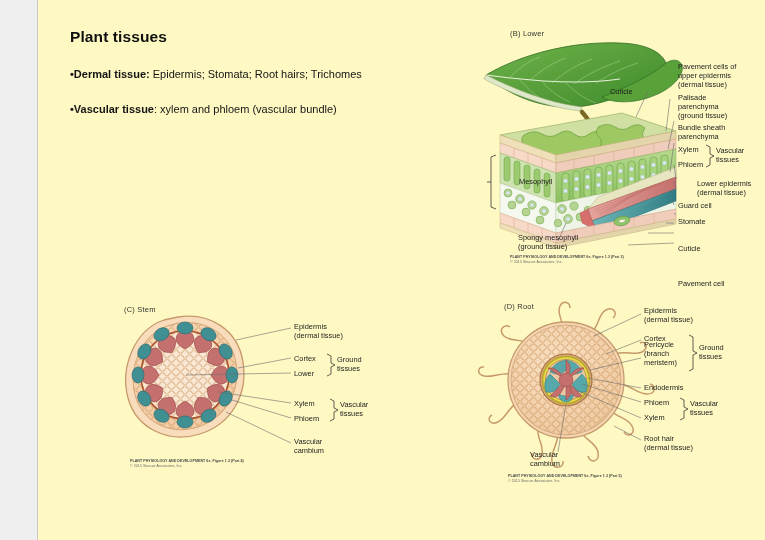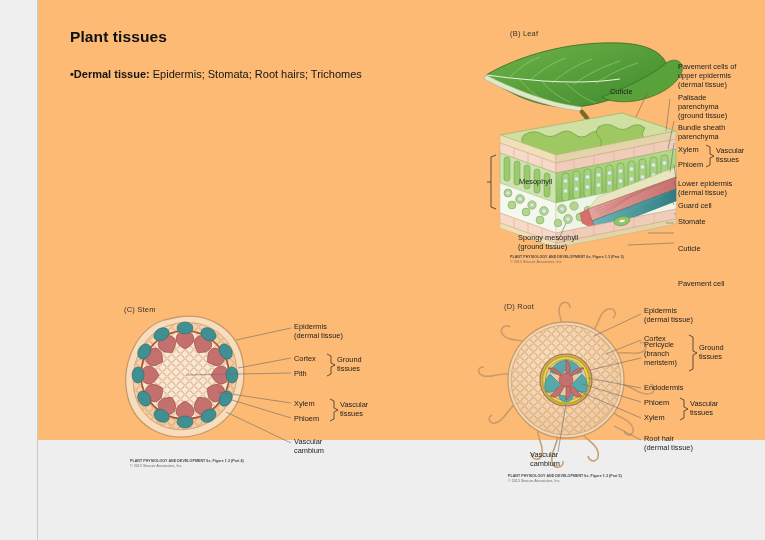--- a/index.html
+++ b/index.html
@@ -10,22 +10,22 @@
     font-family:"Liberation Sans", sans-serif;
     overflow:hidden;
   }
   #root{position:relative;width:765px;height:540px;}
 
   .left-gutter{
     position:absolute;left:0;top:0;width:37px;height:540px;
     background:#efefef;border-right:1px solid #c9c9c9;
   }
   .slide{
-    position:absolute;left:38px;top:0;width:727px;height:440px;
-    background:#fdba74;
+    position:absolute;left:38px;top:0;width:727px;height:540px;
+    background:#fef9c3;
   }
 
   
   .textblock{
     position:absolute;left:32px;top:28px;width:382px;
     color:#101010;
   }
   .tb-title{
     font-size:15.5px;font-weight:bold;letter-spacing:.1px;
     margin:0 0 20px 0;line-height:1.2;
@@ -81,25 +81,28 @@
   <div class="slide">
 
     <div class="textblock">
       <div class="tb-title">Plant tissues</div>
 
       <p class="bullet">
         <span class="dot">•</span><b>Dermal tissue:</b><span> Epidermis; Stomata; Root hairs; Trichomes</span>
       </p>
 
 
+      <p class="bullet">
+        <span class="dot">•</span><b>Vascular tissue</b><span>: xylem and phloem (vascular bundle)</span>
+      </p>
     </div>
 
     <div class="fig" style="left:432px;top:27px;width:295px;height:225px;">
 
-      <div class="fig-tag" style="position:absolute;left:40px;top:2px;">(B)  Leaf</div>
+      <div class="fig-tag" style="position:absolute;left:40px;top:2px;">(B)  Lower</div>
 
       <svg width="295" height="225" style="position:absolute;left:0;top:0;">
         <defs>
           <linearGradient id="lfG" x1="0" y1="0" x2="1" y2="1">
             <stop offset="0" stop-color="#6fb349"></stop>
               <stop offset="1" stop-color="#3f8a2c"></stop>
           </linearGradient>
           <linearGradient id="palG" x1="0" y1="0" x2="0" y2="1">
             <stop offset="0" stop-color="#b7d98f"></stop>
               <stop offset="1" stop-color="#8bbf5f"></stop>
@@ -307,21 +310,21 @@
 (ground tissue)</div>
       <div class="lbl" style="left:208px;top:96px;">Bundle sheath
 parenchyma</div>
       <div class="lbl" style="left:208px;top:118px;">Xylem</div>
       <div class="lbl" style="left:208px;top:133px;">Phloem</div>
       <svg width="10" height="24" style="position:absolute;left:235px;top:117px;">
         <path d="M1 1 L5 3 L5 10 L9 12 L5 14 L5 21 L1 23" class="brace-path"></path>
       </svg>
       <div class="lbl" style="left:246px;top:119px;">Vascular
 tissues</div>
-      <div class="lbl" style="left:208px;top:152px;">Lower epidermis
+      <div class="lbl" style="left:208px;top:152px;padding-left:19px;">Lower epidermis
 (dermal tissue)</div>
       <div class="lbl" style="left:208px;top:174px;">Guard cell</div>
       <div class="lbl" style="left:208px;top:190px;">Stomate</div>
       <div class="lbl" style="left:208px;top:204px;margin-top:48px;">Pavement cell</div>
       <div class="lbl" style="left:208px;top:217px;">Cuticle</div>
       <div class="lbl" style="left:1px;top:150px;padding-left:48px;">Mesophyll</div>
       <div class="lbl" style="left:48px;top:206px;">Spongy mesophyll
 (ground tissue)</div>
 
       <div class="credit" style="position:absolute;left:40px;top:228px;">
@@ -426,21 +429,21 @@
           <path d="M205 73 L100 75"></path>
           <path d="M205 103 L132 92"></path>
           <path d="M205 118 L146 100"></path>
           <path d="M205 143 L140 112"></path>
         </g>
       </svg>
 
       <div class="lbl" style="left:208px;top:22px;">Epidermis
 (dermal tissue)</div>
       <div class="lbl" style="left:208px;top:54px;">Cortex</div>
-      <div class="lbl" style="left:208px;top:69px;">Pith</div>
+      <div class="lbl" style="left:208px;top:69px;">Lower</div>
       <svg width="10" height="24" style="position:absolute;left:240px;top:53px;">
         <path d="M1 1 L5 3 L5 10 L9 12 L5 14 L5 21 L1 23" class="brace-path"></path>
       </svg>
       <div class="lbl" style="left:251px;top:55px;">Ground
 tissues</div>
 
       <div class="lbl" style="left:208px;top:99px;">Xylem</div>
       <div class="lbl" style="left:208px;top:114px;">Phloem</div>
       <svg width="10" height="24" style="position:absolute;left:243px;top:98px;">
         <path d="M1 1 L5 3 L5 10 L9 12 L5 14 L5 21 L1 23" class="brace-path"></path>

